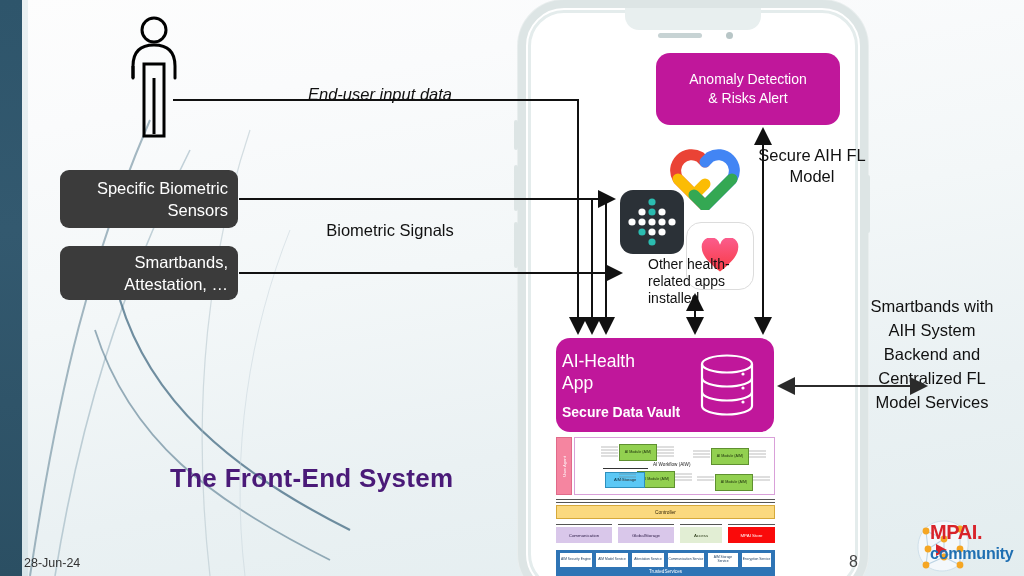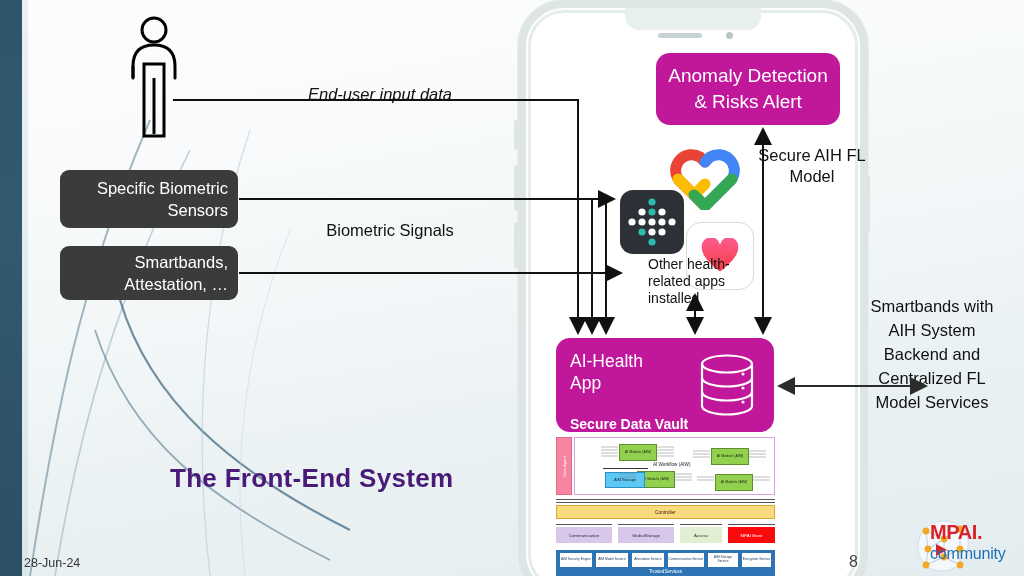--- a/index.html
+++ b/index.html
@@ -68,27 +68,27 @@
   #btn-vol1{left:514px;top:120px;width:4px;height:30px;}
   #btn-vol2{left:514px;top:165px;width:4px;height:46px;}
   #btn-vol3{left:514px;top:222px;width:4px;height:46px;}
   
   .magenta{
     position:absolute;background:#c0179b;border-radius:14px;color:#ffffff;box-sizing:border-box;
   }
   #box-anomaly{
     left:656px;top:53px;width:184px;height:72px;
     display:flex;flex-direction:column;align-items:center;justify-content:center;
-    font-size:19px;line-height:1.35;text-align:center;
+    font-size:14px;line-height:1.35;text-align:center;
   }
   #box-aihealth{
-    left:556px;top:338px;width:218px;height:94px;padding:12px 14px;
+    left:556px;top:338px;width:218px;height:94px;padding:12px 6px;
   }
   #box-aihealth .title{font-size:17.5px;line-height:1.28;font-weight:400;}
-  #box-aihealth .sub{font-size:14px;font-weight:bold;margin-top:21px;}
+  #box-aihealth .sub{font-size:14px;font-weight:bold;margin-top:9px;}
   .db-icon{position:absolute;right:18px;top:16px;width:58px;height:62px;}
   
   .gfit{position:absolute;left:664px;top:140px;width:82px;height:70px;}
   .fitbit{
     position:absolute;left:620px;top:190px;width:64px;height:64px;
     background:#2b3137;border-radius:13px;
   }
   .applehealth{
     position:absolute;left:686px;top:222px;width:66px;height:66px;
     background:#ffffff;border:1px solid #dcdcdc;border-radius:15px;
@@ -164,21 +164,21 @@
   }
   #footer-page{
     position:absolute;left:849px;top:553px;font-size:16px;color:#444;
   }
   
   .mpai-logo{position:absolute;left:868px;top:519px;width:152px;height:54px;}
   .mpai-text{
     position:absolute;left:930px;top:521px;font-size:20px;font-weight:bold;color:#d8232a;letter-spacing:-.4px;
   }
   .mpai-sub{
-    position:absolute;left:930px;top:545px;font-size:16px;font-weight:normal;color:#1f6fb2;letter-spacing:-.2px;
+    position:absolute;left:930px;top:545px;font-size:16px;font-weight:bold;color:#1f6fb2;letter-spacing:-.2px;
   }
 </style>
 </head>
 <body>
 
 <div id="slide">
 
   <div class="left-band"></div>
   <div class="left-band-inner"></div>
 

